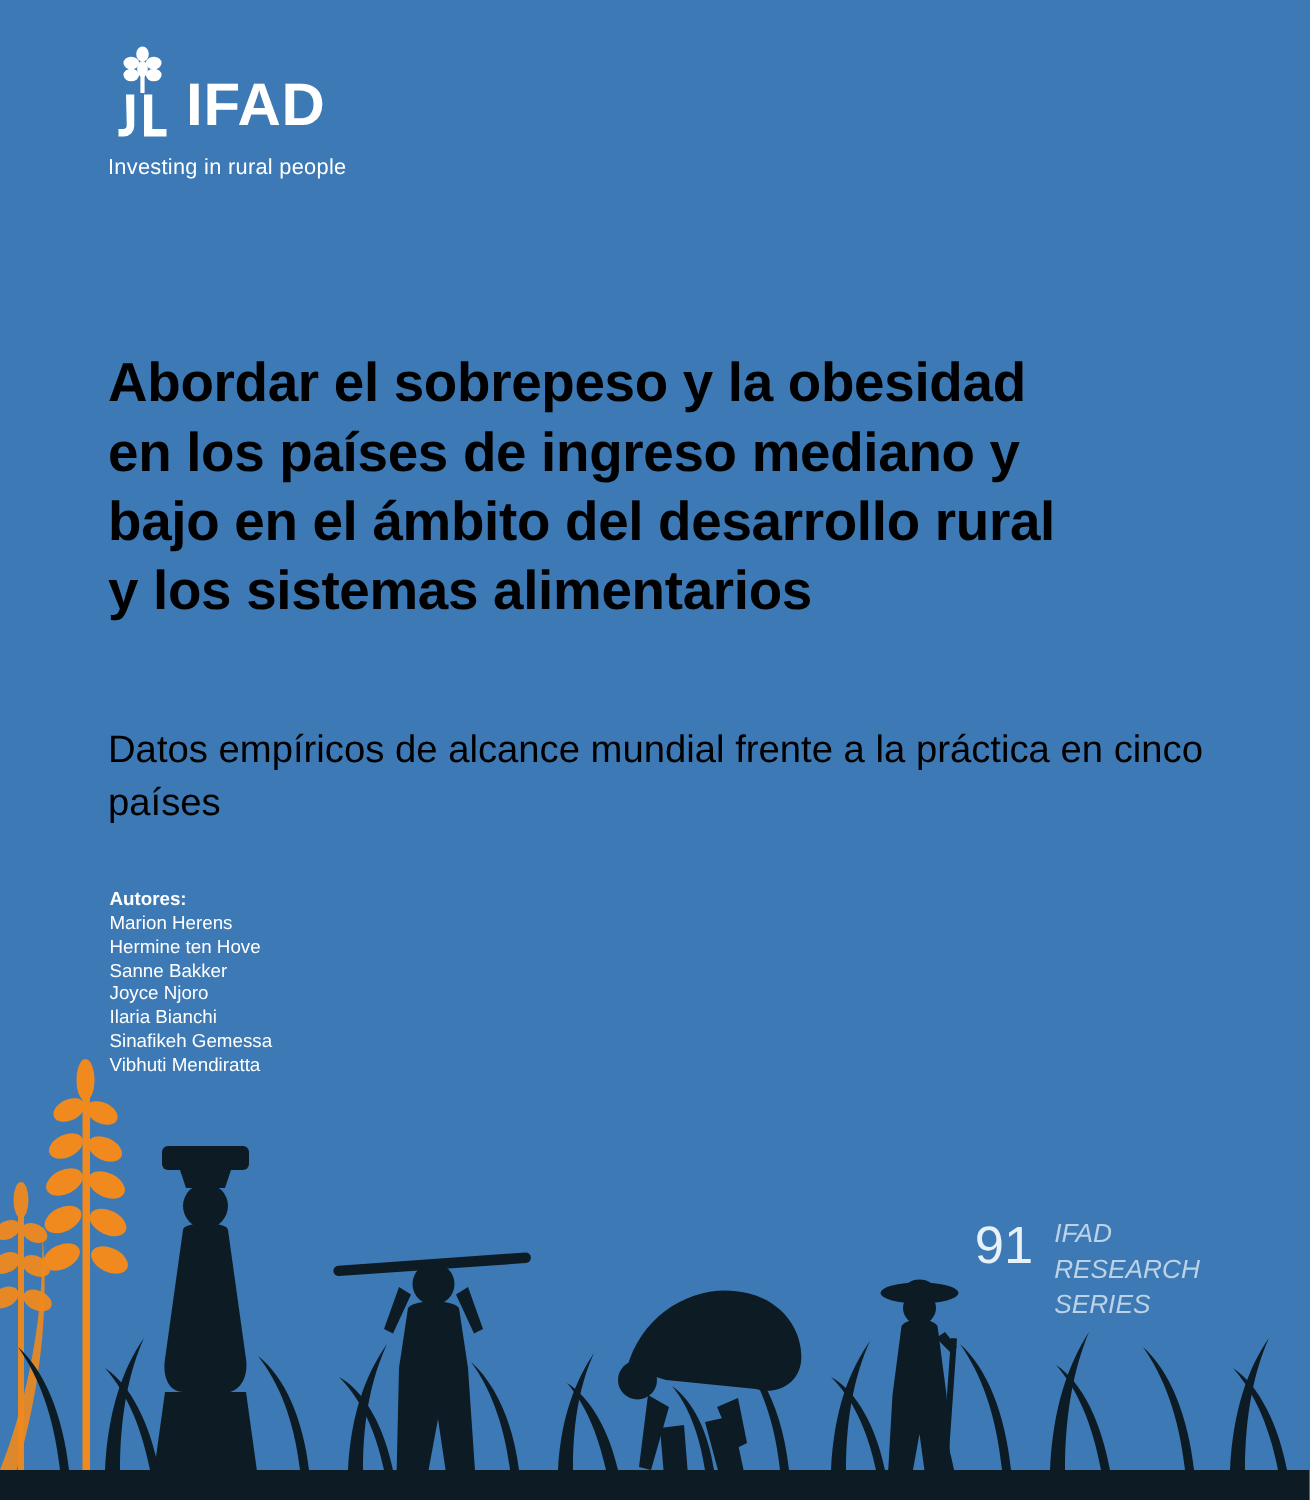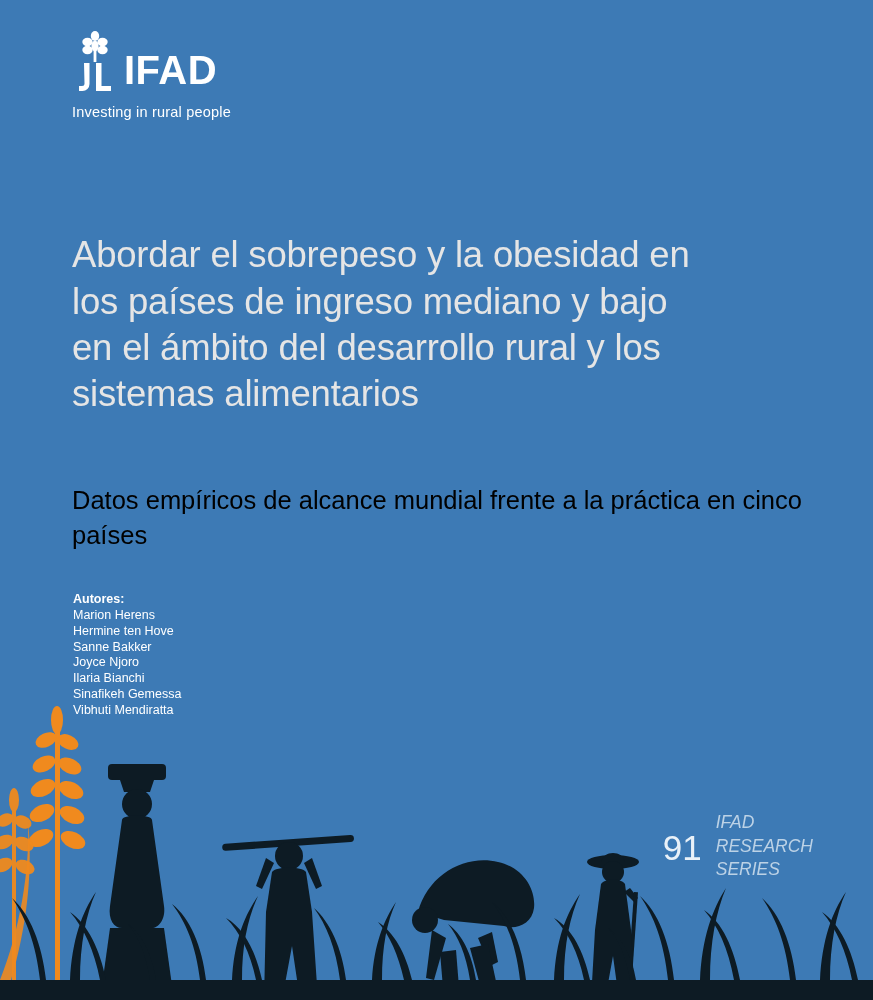--- a/index.html
+++ b/index.html
@@ -52,23 +52,23 @@
     font-weight: normal;
     letter-spacing: 0.2px;
   }
 
   
   .title {
     position: absolute;
     left: 72px;
     top: 208px;
     width: 640px;
-    color: #e5e5e5;
+    color: #000000;
     font-size: 36.5px;
-    font-weight: normal;
+    font-weight: bold;
     line-height: 1.27;
     letter-spacing: -0.2px;
   }
   .subtitle {
     position: absolute;
     left: 72px;
     top: 462px;
     width: 790px;
     color: #000000;
     font-size: 25.5px;
@@ -90,24 +90,24 @@
   }
   .authors-list {
     font-size: 12.5px;
     line-height: 1.26;
   }
   .authors-list div { white-space: nowrap; }
 
   
   .series {
     position: absolute;
-    right: 60px;
+    right: 73px;
     bottom: 118px;
     display: flex;
-    align-items: center;
+    align-items: flex-start;
     gap: 14px;
     color: #cfe0ee;
   }
   .series-number {
     font-size: 35px;
     line-height: 1;
     color: #e9f1f8;
     font-weight: normal;
     padding-top: 2px;
   }

